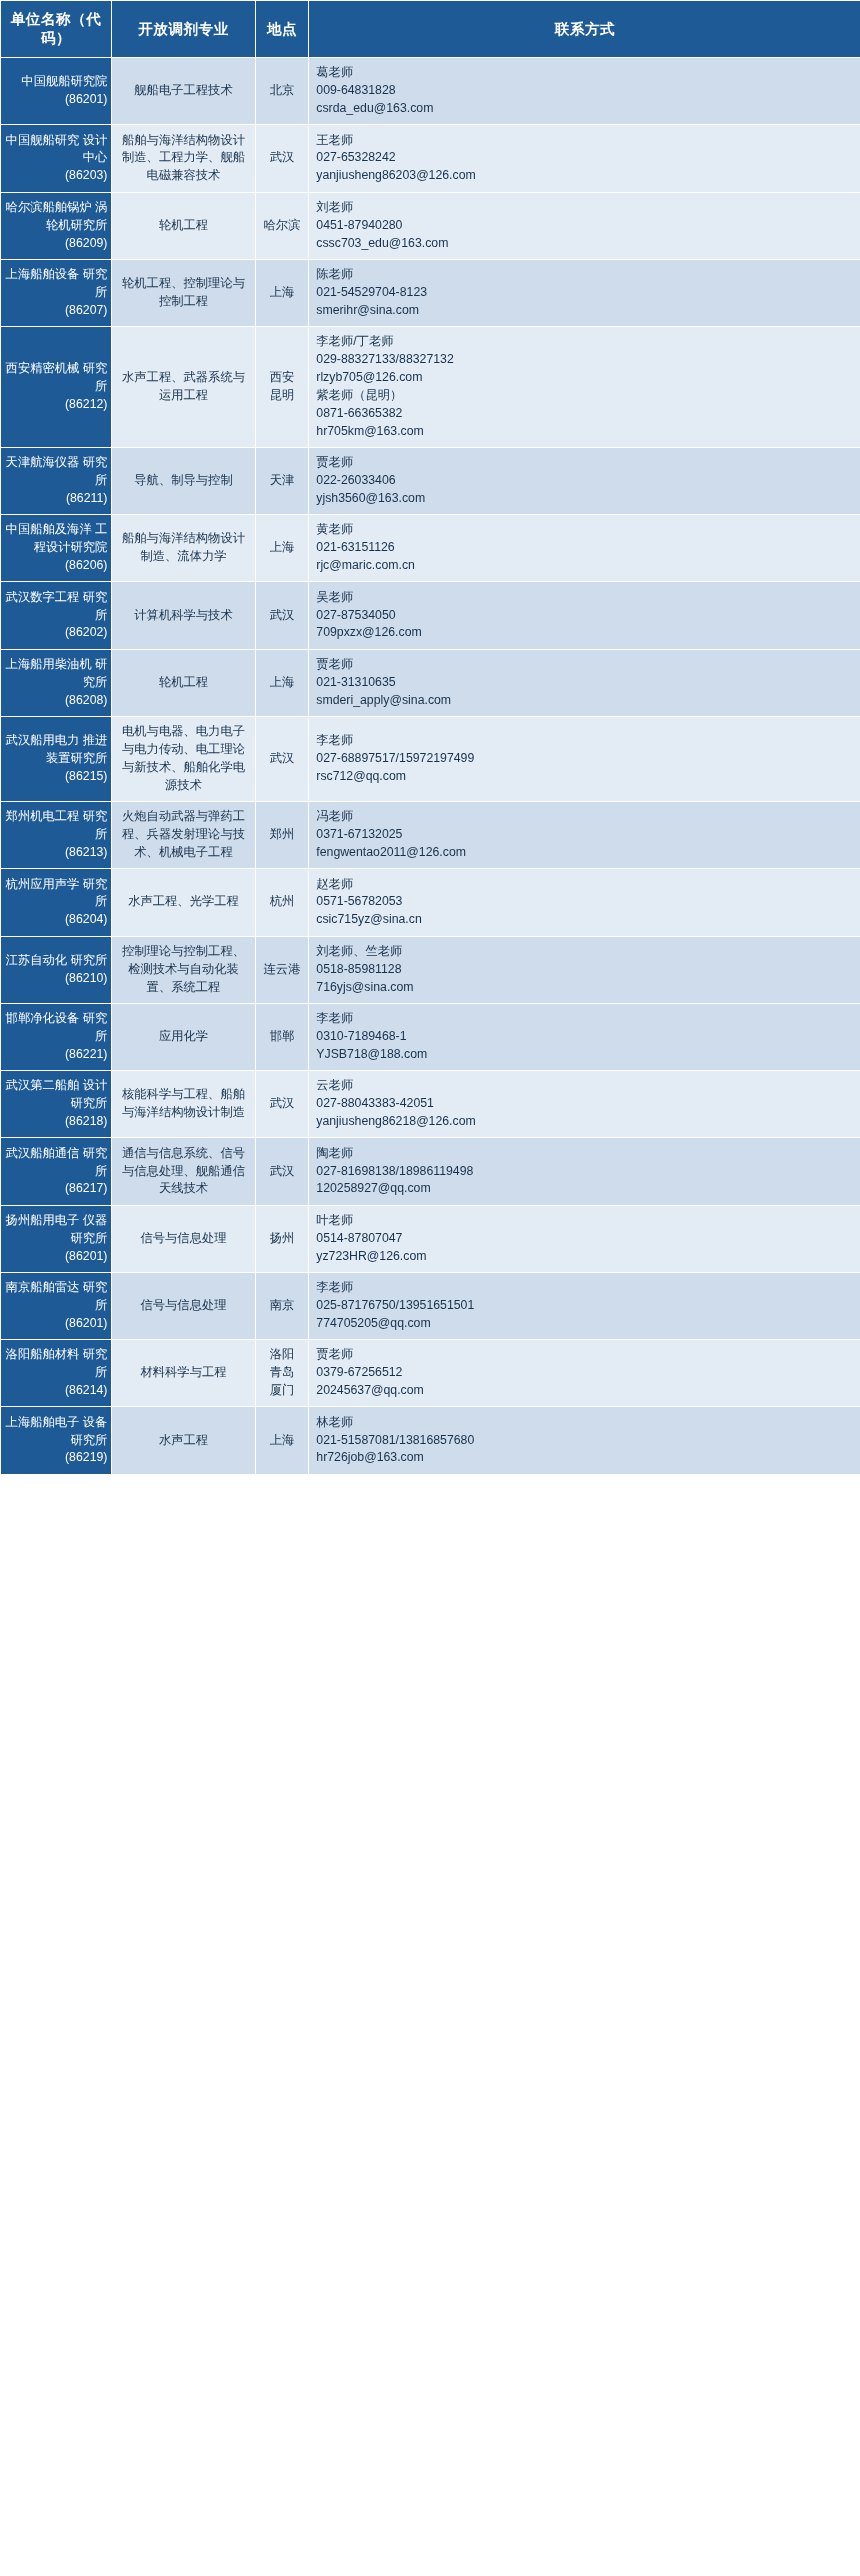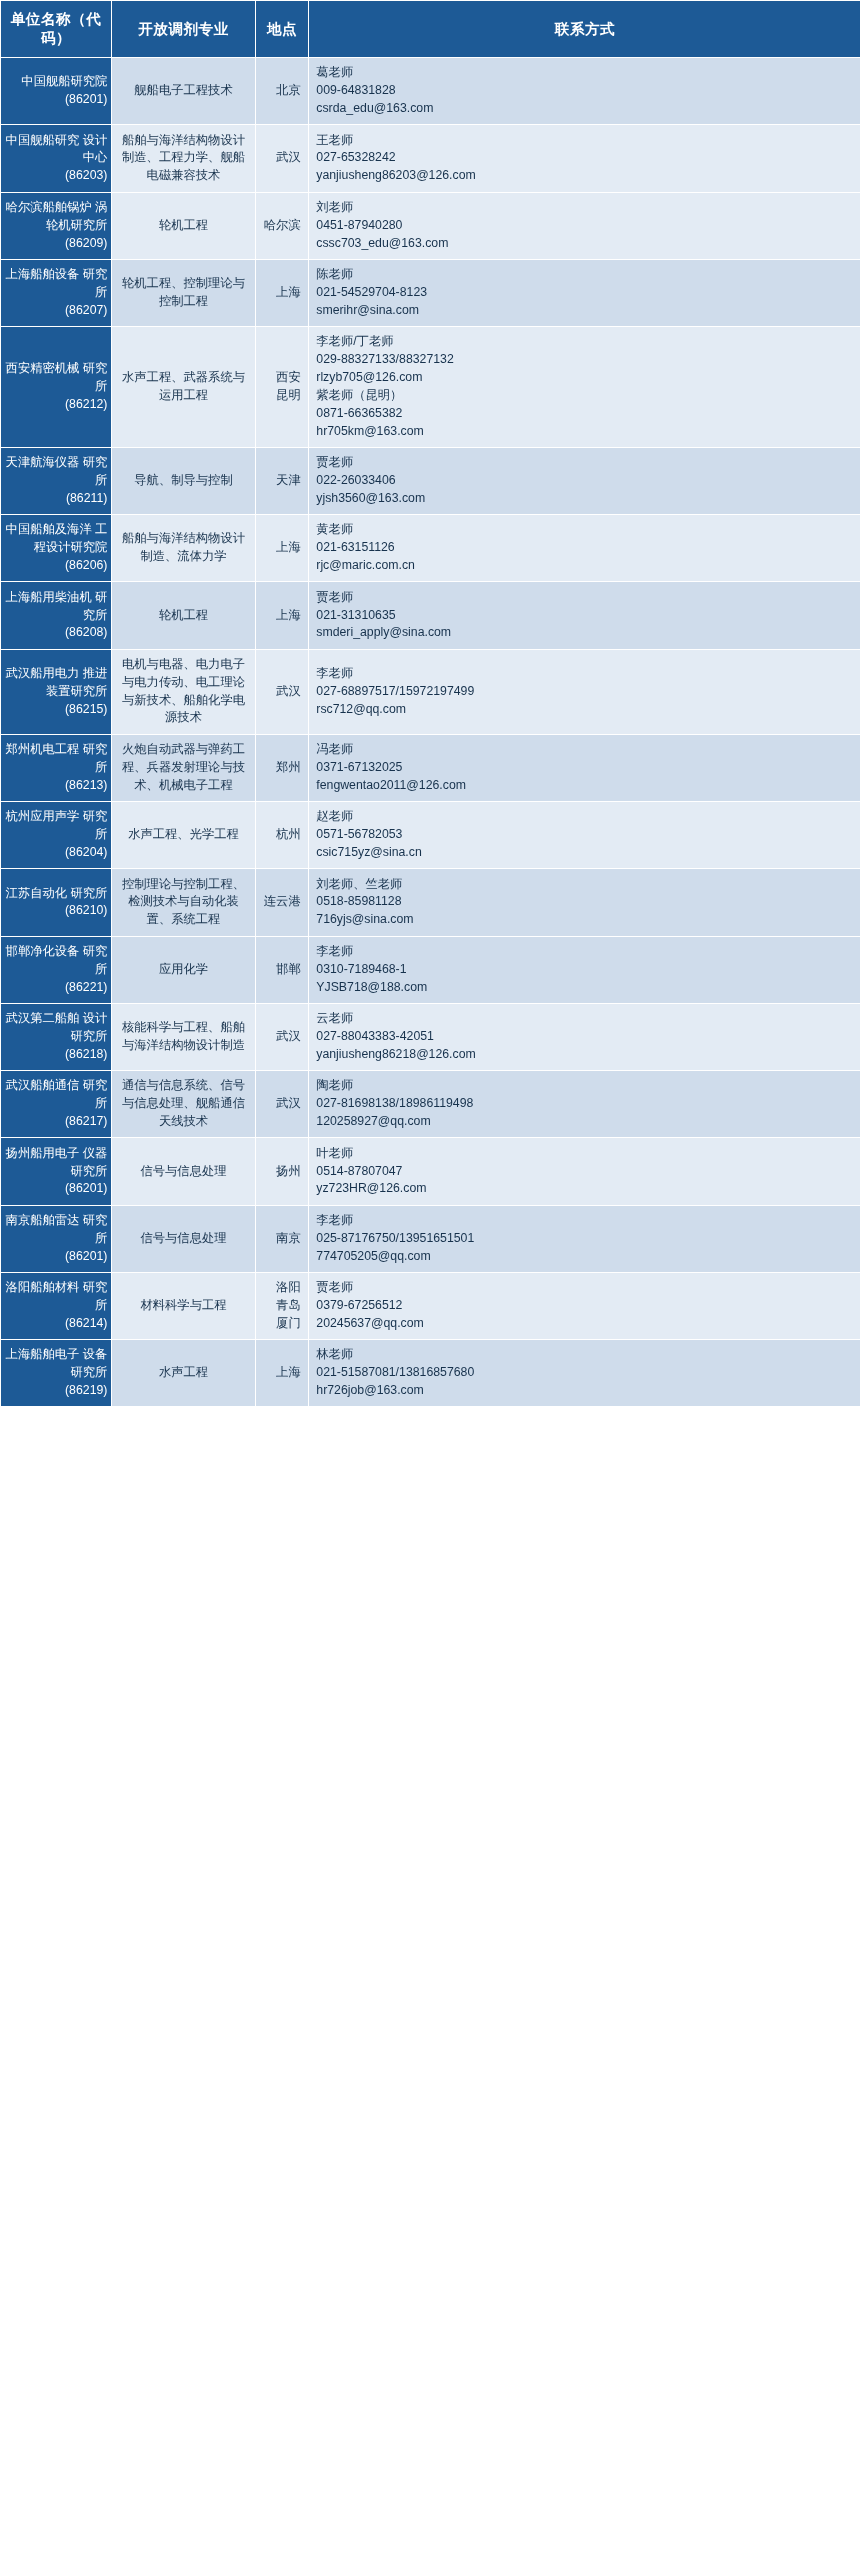--- a/index.html
+++ b/index.html
@@ -48,21 +48,21 @@
   }
   tbody td.unit .code { display: block; }
   tbody td.major {
     background: #cfdceb;
     color: #17324d;
     text-align: center;
   }
   tbody td.place {
     background: #cfdceb;
     color: #17324d;
-    text-align: right;
+    text-align: center;
   }
   tbody td.contact {
     background: #cfdceb;
     color: #17324d;
     text-align: left;
     white-space: pre-line;
   }
   tbody tr.alt td.major,
   tbody tr.alt td.place,
   tbody tr.alt td.contact {
@@ -148,20 +148,29 @@
       <tr class="alt">
         <td class="unit"><span>中国船舶及海洋
 工程设计研究院</span><span class="code">(86206)</span></td>
         <td class="major">船舶与海洋结构物设计制造、流体力学</td>
         <td class="place">上海</td>
         <td class="contact">黄老师
 021-63151126
 rjc@maric.com.cn</td>
       </tr>
       <tr>
+        <td class="unit"><span>武汉数字工程
+研究所</span><span class="code">(86202)</span></td>
+        <td class="major">计算机科学与技术</td>
+        <td class="place">武汉</td>
+        <td class="contact">吴老师
+027-87534050
+709pxzx@126.com</td>
+      </tr>
+      <tr>
         <td class="unit"><span>上海船用柴油机
 研究所</span><span class="code">(86208)</span></td>
         <td class="major">轮机工程</td>
         <td class="place">上海</td>
         <td class="contact">贾老师
 021-31310635
 smderi_apply@sina.com</td>
       </tr>
       <tr class="alt">
         <td class="unit"><span>武汉船用电力

